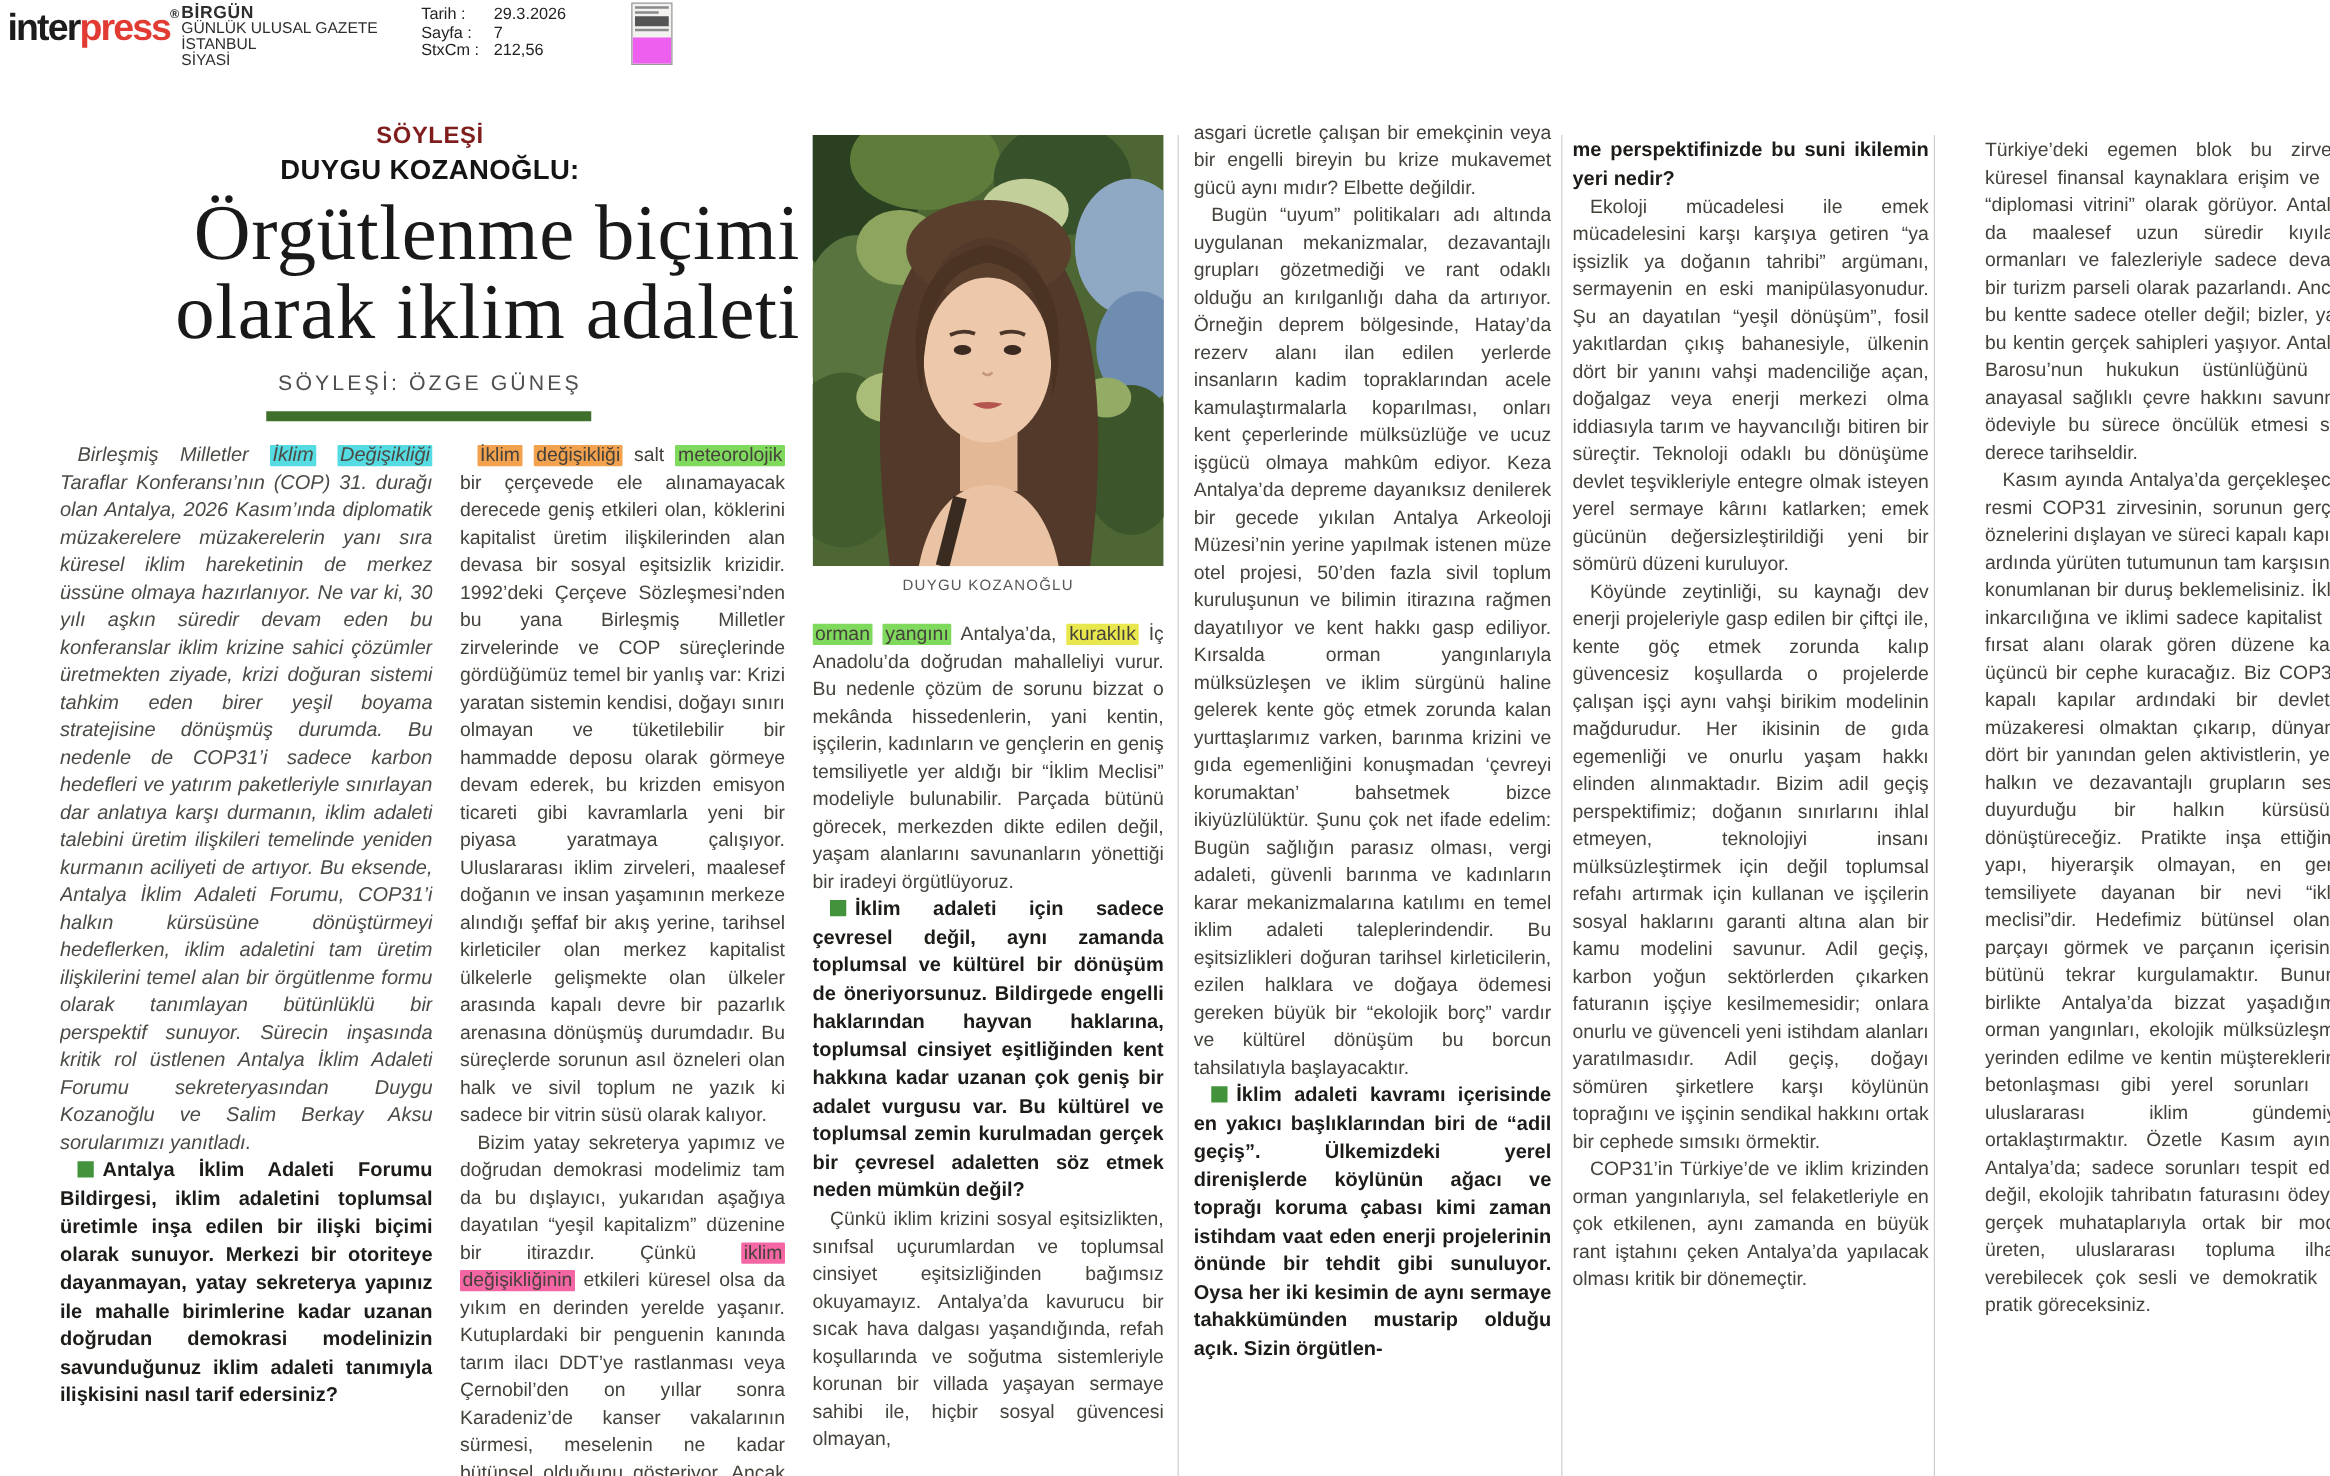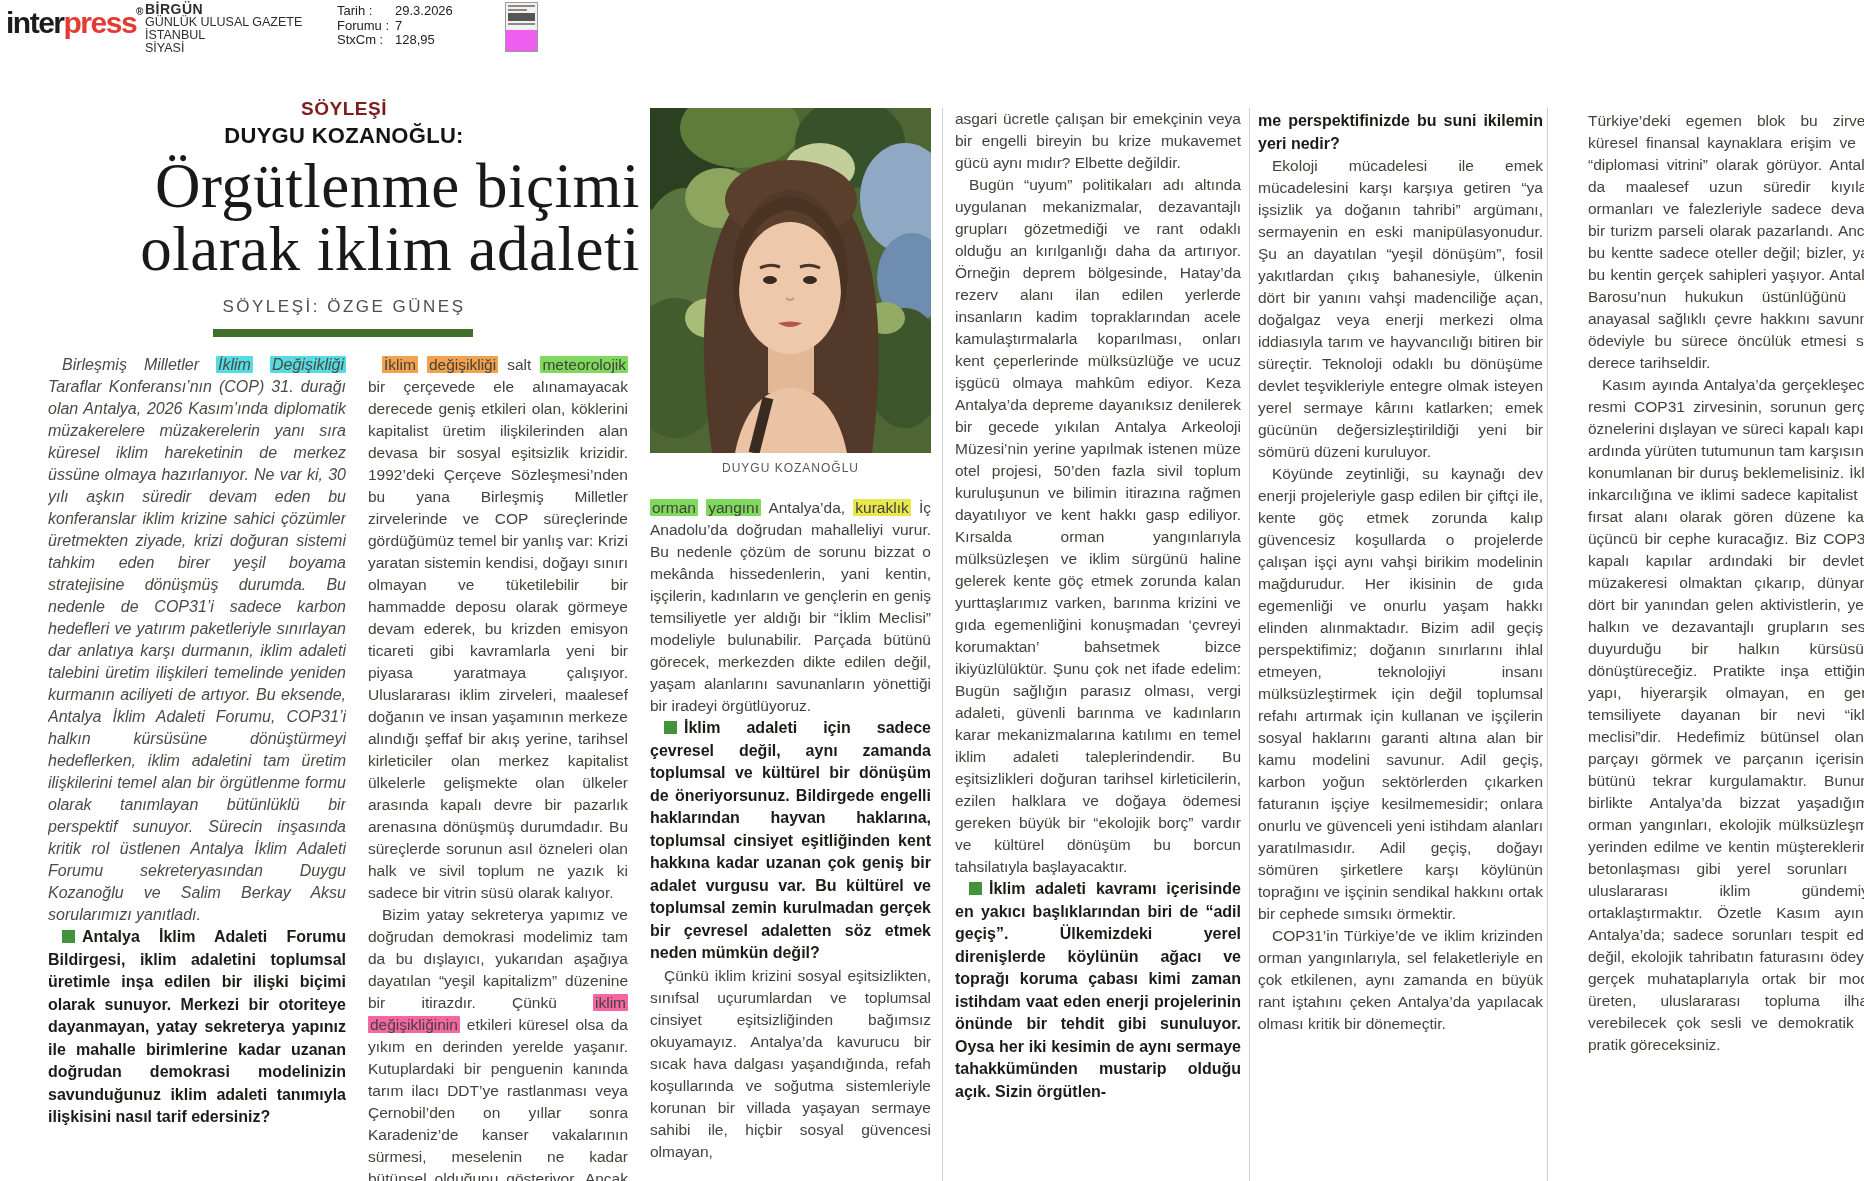--- a/index.html
+++ b/index.html
@@ -35,21 +35,21 @@
   .green-rule{position:absolute;left:213px;top:329px;width:260px;height:8px;}
   
   .photo{position:absolute;left:650px;top:108px;width:281px;height:345px;overflow:hidden;}
   .caption{position:absolute;left:650px;top:461px;width:281px;text-align:center;
     font-size:12px;color:#575757;letter-spacing:1px;}
   
   .article-col{position:absolute;overflow:hidden;text-align:justify;}
   .col1{left:48px; top:354px;width:298px;height:828px;}
   .col2{left:368px;top:354px;width:260px;height:828px;}
   .col3{left:650px;top:497px;width:281px;height:685px;}
-  .col4{left:955px;top:108px;width:286px;height:1071px;}
+  .col4{left:955px;top:96px;width:286px;height:1071px;}
   .col5{left:1258px;top:110px;width:285px;height:1071px;}
   .col6{left:1588px;top:110px;width:293px;height:1071px;}
   p.blk{margin:0;font-size:15.5px;line-height:22px;color:#45413b;text-indent:14px;}
   p.blk.noindent{text-indent:0;}
   p.intro{font-style:italic;color:#4c4a45;font-size:16px;}
   p.question{font-weight:bold;color:#1d1b18;font-size:16px;line-height:22.5px;}
   .bullet{display:inline-block;width:13px;height:13px;margin-right:7px;vertical-align:-1px;}
   .hl{padding:0 2px;border-radius:1px;}
   
   .vrule{position:absolute;top:108px;height:1073px;width:1px;background:#cfcfcf;}
@@ -68,26 +68,26 @@
 </div>
 
 <div class="clip-meta">
   <table>
     <tbody>
         <tr>
       <td class="lbl">Tarih :</td>
       <td>29.3.2026</td>
     </tr>
     <tr>
-      <td class="lbl">Forumu :</td>
+      <td class="lbl">Sayfa :</td>
       <td>7</td>
     </tr>
     <tr>
       <td class="lbl">StxCm :</td>
-      <td>128,95</td>
+      <td>212,56</td>
     </tr>
   </tbody>
     </table>
 </div>
 
 <div class="thumb">
   <div class="tline"></div>
   <div class="tline short"></div>
   <div class="tblock"></div>
   <div class="tline"></div>

